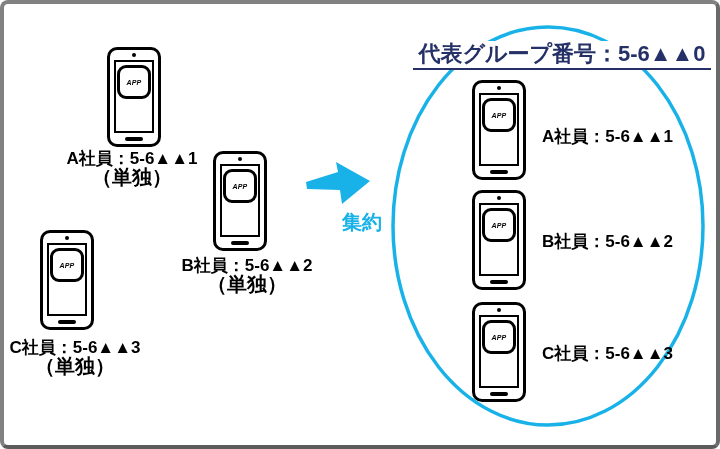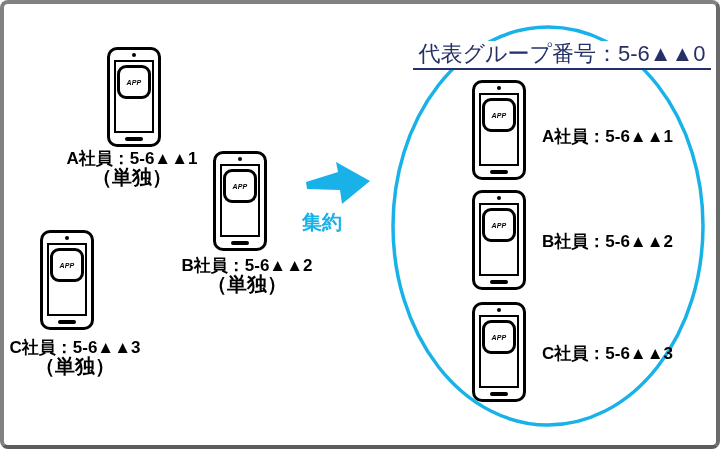--- a/index.html
+++ b/index.html
@@ -54,26 +54,26 @@
   .r-lbl{
     position:absolute;color:#000;font-weight:bold;
     font-size:17px;line-height:20px;text-align:left;z-index:2;
     white-space:nowrap;
   }
   .group-title{
     position:absolute;left:408px;top:37px;width:300px;text-align:center;z-index:3;
   }
   .group-title span{
     display:inline-block;background:#fff;
-    color:#243066;font-size:22px;line-height:26px;font-weight:normal;
+    color:#243066;font-size:22px;line-height:26px;font-weight:bold;
     border-bottom:2px solid #243066;padding:0 5px 1px;
     white-space:nowrap;
   }
   .aggregate-label{
-    position:absolute;left:298px;top:205px;width:80px;text-align:left;
+    position:absolute;left:298px;top:205px;width:80px;text-align:right;
     color:#18B2E8;font-size:20px;font-weight:bold;z-index:2;
   }
 </style>
 </head>
 <body>
 
 <div class="canvas">
 
   <svg class="shape-layer" viewBox="0 0 712 441">
     <ellipse cx="544" cy="222" rx="155" ry="199" fill="none" stroke="#18B2E8" stroke-width="3.5"></ellipse>

